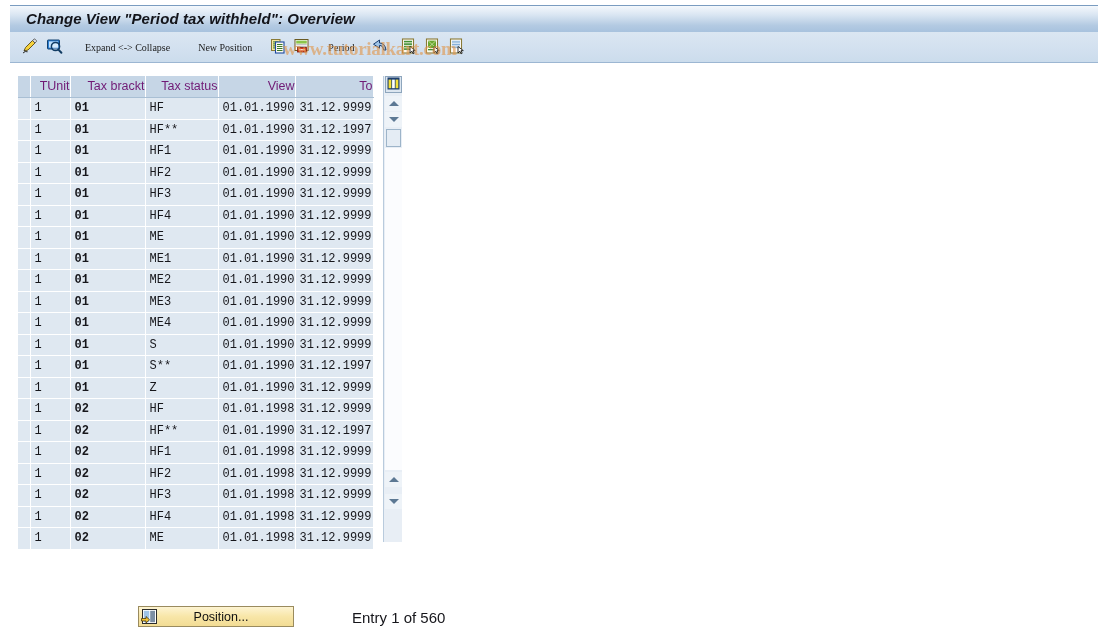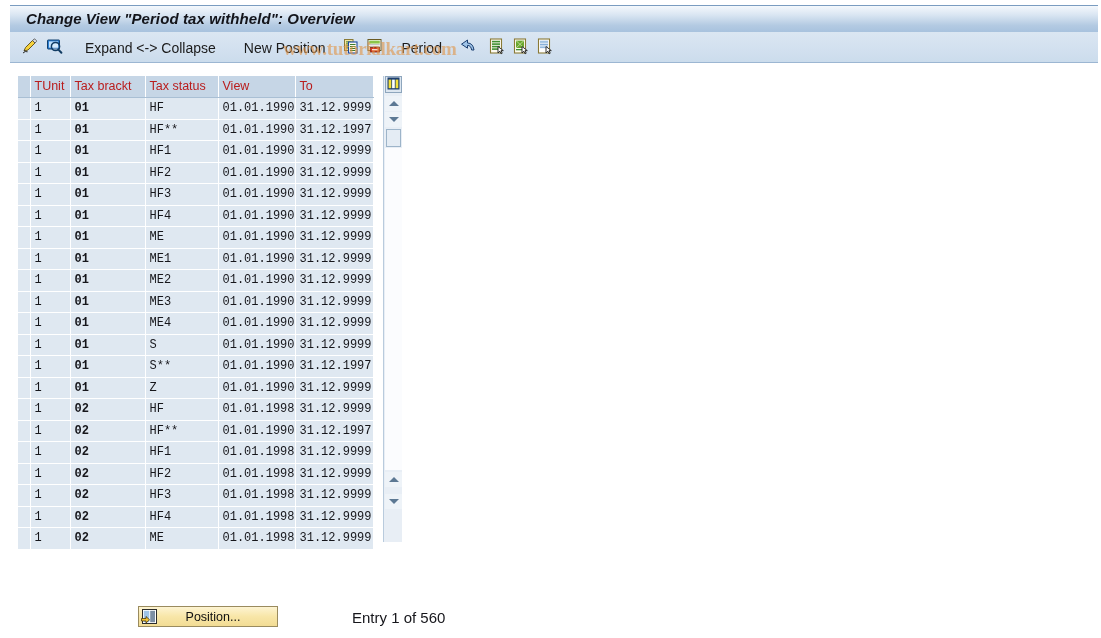--- a/index.html
+++ b/index.html
@@ -51,25 +51,26 @@
     display: flex; align-items: center;
     gap: 0px;
   }
   .tb-btn {
     display: flex; align-items: center; justify-content: center;
     height: 24px;
     padding: 0 3px;
     box-sizing: border-box;
   }
   .tb-label {
-    font-size: 14px;
+    font-size: 10px;
     color: #1b1b1b;
     white-space: nowrap;
     padding: 0 6px;
     line-height: 24px;
+    font-family: Liberation Serif, serif;
   }
   .tb-gap { width: 10px; }
   .tb-gap-sm { width: 5px; }
 
   
   .watermark {
     position: absolute;
     left: 283px; top: 38px;
     font-size: 19px;
     font-weight: bold;
@@ -106,25 +107,26 @@
     overflow: hidden;
     white-space: nowrap;
     text-align: left;
     box-sizing: border-box;
   }
   table.grid th {
     background: #c6d6e6;
     font-family: "Liberation Sans", sans-serif;
     font-size: 12.5px;
     font-weight: normal;
-    color: #b91c1c;
+    color: #701a75;
     height: 21px;
     line-height: 21px;
     border-right: 1px solid #ffffff;
     border-bottom: 1px solid #a9bfd4;
+    text-align: right;
   }
   table.grid td {
     background: #dfe8f1;
   }
   th.sel, td.sel {
     width: 12px;
     padding: 0;
     background: #b9c6d4;
     border-right: 1px solid #ffffff;
   }
@@ -179,21 +181,21 @@
     position: absolute;
     left: 1px; top: 72px;
     width: 17px; height: 322px;
     background: #fbfcfe;
   }
 
   
   .position-btn {
     position: absolute;
     left: 138px; top: 606px;
-    width: 140px; height: 21px;
+    width: 156px; height: 21px;
     background: linear-gradient(to bottom,#fdf4d2 0%, #f8e6a8 50%, #f2dc94 100%);
     border: 1px solid #9a8b5e;
     box-sizing: border-box;
     display: flex; align-items: center;
     cursor: pointer;
   }
   .position-btn .pb-icon {
     width: 19px; height: 17px;
     margin-left: 1px;
     display: flex; align-items: center; justify-content: center;

